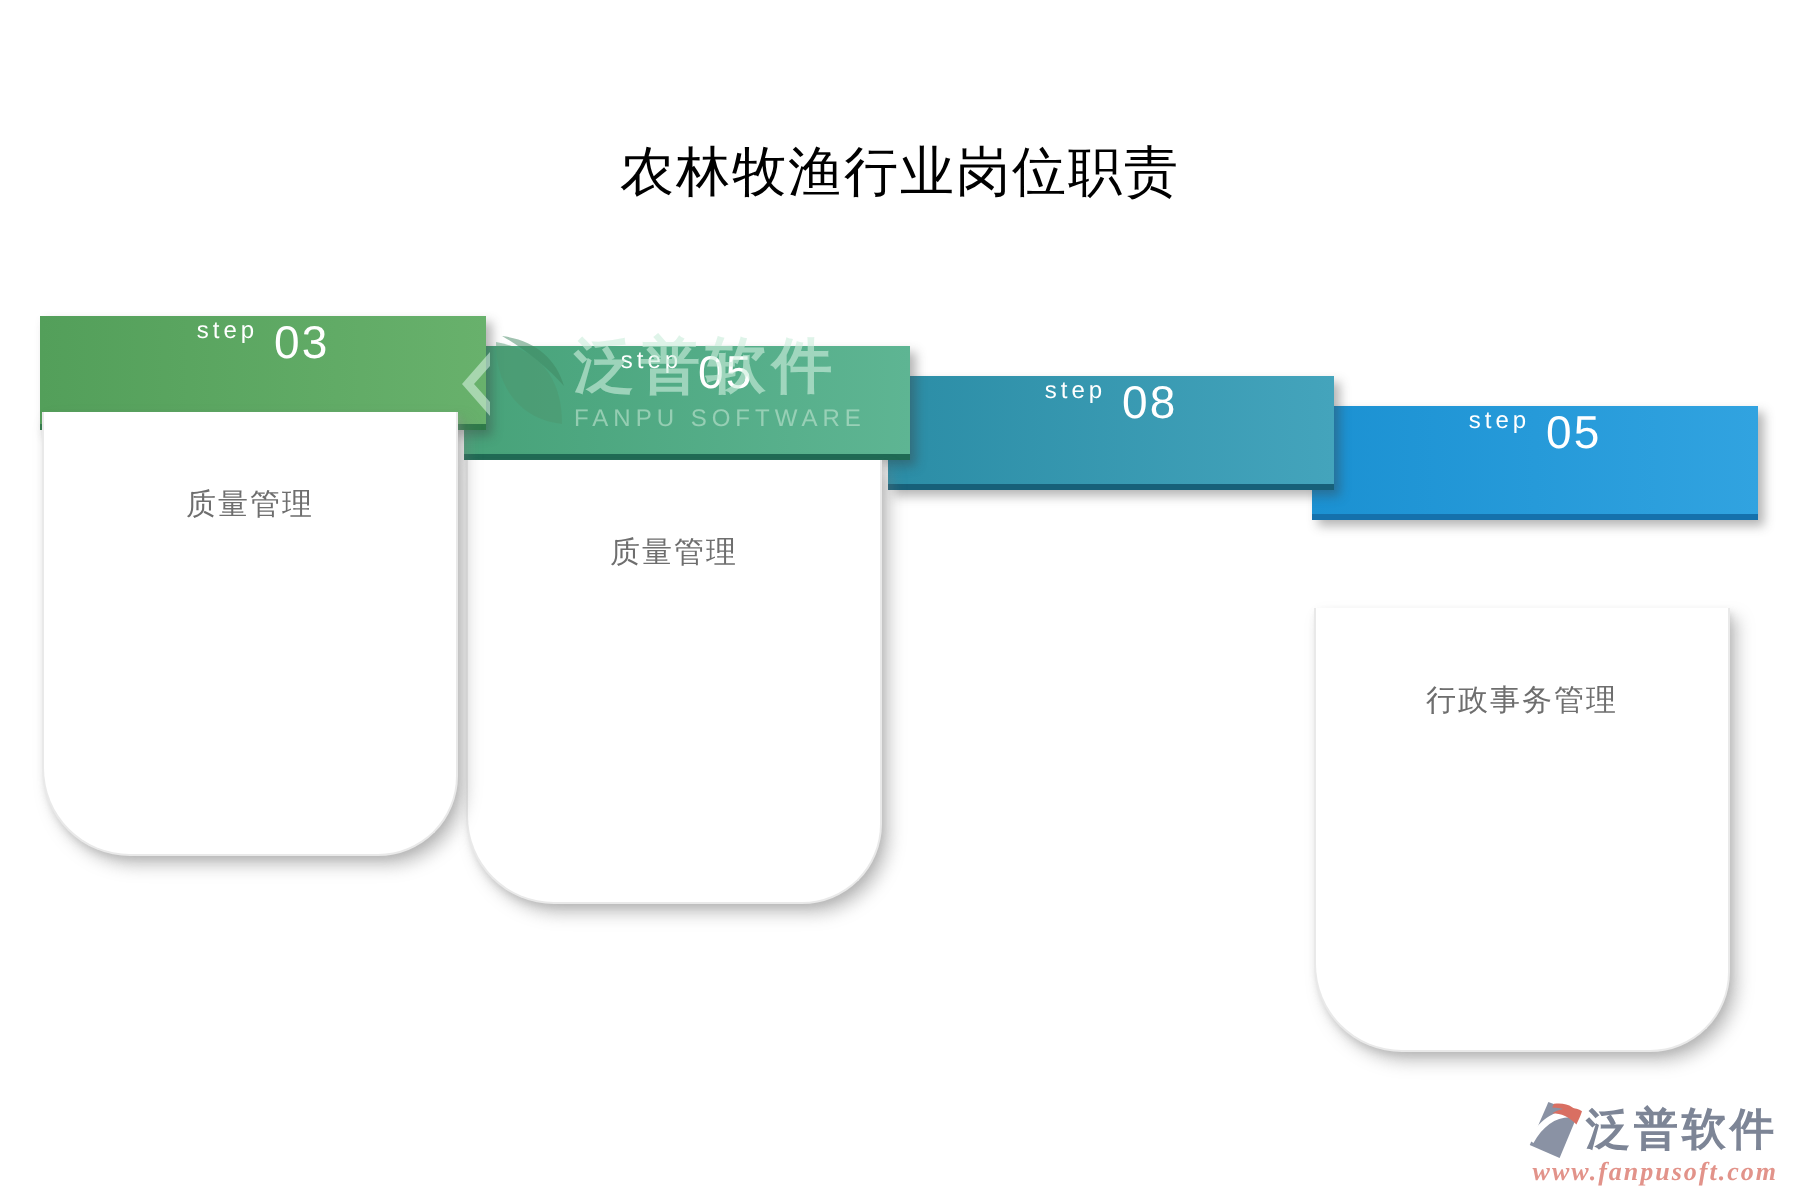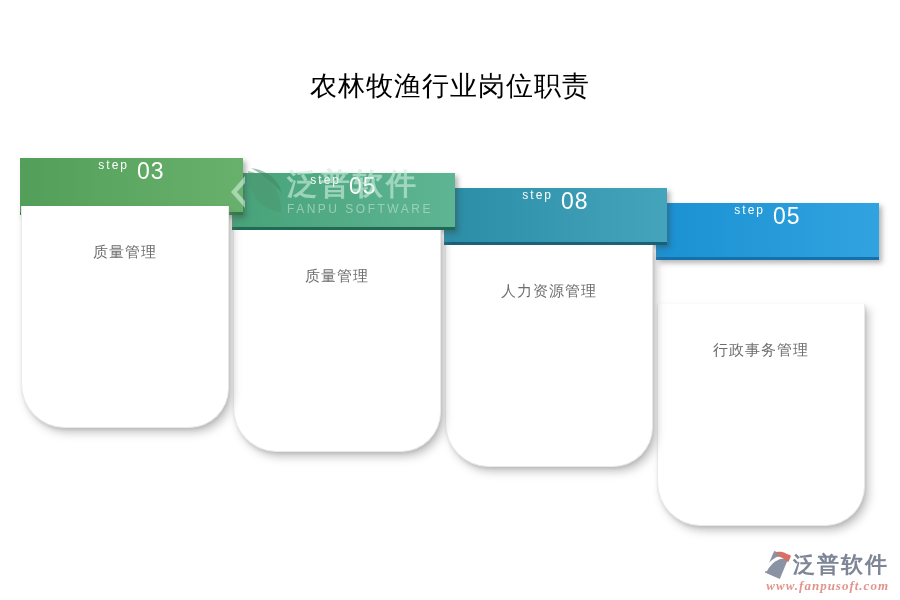--- a/index.html
+++ b/index.html
@@ -85,23 +85,20 @@
     <div class="card">
       <div class="card-label">行政事务管理</div>
     </div>
     <div class="banner">
       <span class="step-word">step</span>
       <span class="step-num">05</span>
     </div>
   </div>
 
   <div class="step-group s3">
-    <div class="card">
-      <div class="card-label">人力资源管理</div>
-    </div>
     <div class="banner">
       <span class="step-word">step</span>
       <span class="step-num">08</span>
     </div>
   </div>
 
   <div class="step-group s2">
     <div class="card">
       <div class="card-label">质量管理</div>
     </div>

